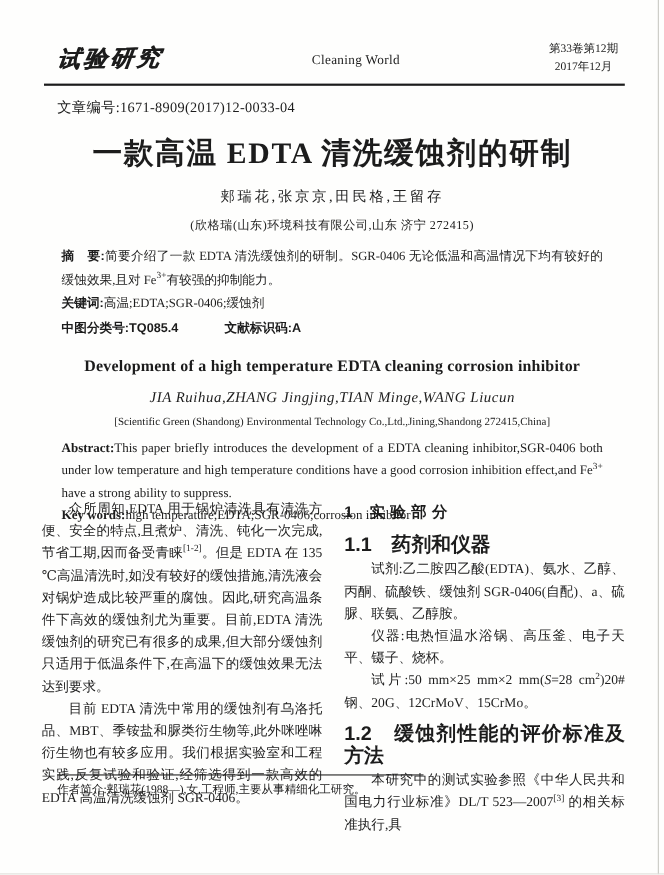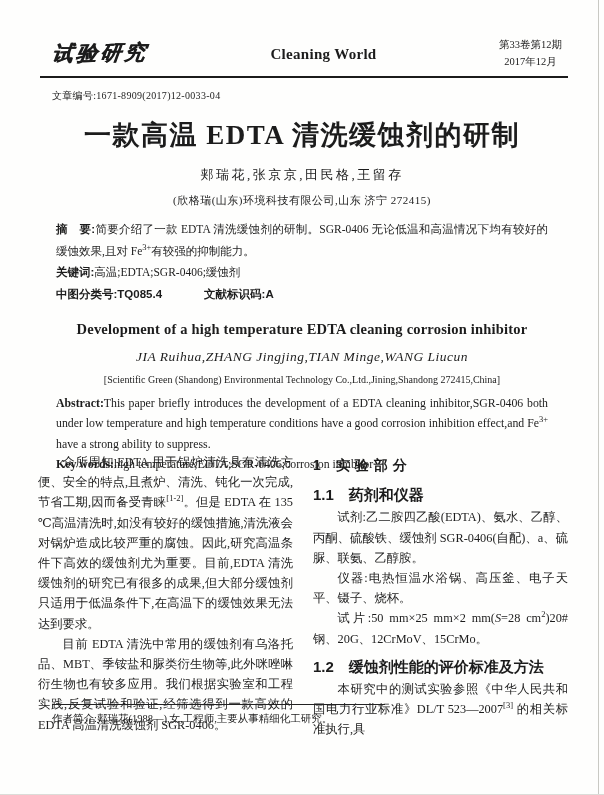--- a/index.html
+++ b/index.html
@@ -13,24 +13,24 @@
 
   
   .journal-header { display:flex; justify-content:space-between; align-items:center; padding:36px 42px 0 52px; }
   .col-label {
     font-size:21px; font-weight:900; font-style:italic; letter-spacing:3px;
     font-family:"DejaVu Serif",serif; transform:skewX(-8deg) rotate(-1deg);
     text-shadow:0.6px 0 0 #1c1c1c;
   }
   .journal-center { text-align:center; }
   .journal-cn { font-size:13px; letter-spacing:9px; padding-left:9px; }
-  .journal-en { font-size:15px; font-weight:bold; margin-top:2px; letter-spacing:0.3px; }
+  .journal-en { font-size:12px; font-weight:normal; margin-top:2px; letter-spacing:0.3px; }
   .issue { font-size:10.5px; text-align:center; line-height:17px; }
   .header-rule { margin:6px 36px 0 40px; border-top:2.5px solid #1b1b1b; }
-  .article-id { margin:11px 0 0 52px; font-size:10px; letter-spacing:0.3px; }
+  .article-id { margin:11px 0 0 52px; font-size:13px; letter-spacing:0.3px; }
 
   
   .title-cn { margin:14px 0 0; text-align:center; font-size:27px; font-weight:bold; letter-spacing:1.5px; }
   .authors-cn { margin-top:13px; text-align:center; font-size:13px; letter-spacing:2.5px; }
   .affil-cn { margin-top:9px; text-align:center; font-size:11px; letter-spacing:0.5px; }
   .abstract-cn { margin:11px 56px 0; font-size:11.5px; line-height:21.5px; text-align:justify; }
   .keywords-cn { margin:0 56px; font-size:11.5px; line-height:21.5px; }
   .hei { font-family:"Liberation Sans","DejaVu Sans",sans-serif; font-weight:bold;margin-top:40px; }
   .clc-line { margin:3px 56px 0; font-size:11.5px; }
   .clc-gap { display:inline-block; width:42px; }
@@ -43,21 +43,21 @@
   .keywords-en { margin:0 56px; font-size:11.8px; line-height:20.5px; }
 
   
   .columns { position:absolute; top:452px; left:38px; width:530px; display:flex; gap:20px;justify-content:flex-end; }
   .col { width:255px; font-size:12.3px; line-height:20.2px; text-align:justify; }
   .col p { margin:0; }
   .indent { text-indent:2em; }
   .sec1 { margin:3px 0 10px; font-size:14px; }
   .sec1 .secnum { margin-right:15px; }
   .sec1 .sectitle { letter-spacing:5px; }
-  .subhead { margin:8px 0 2px; font-size:15px; }
+  .subhead { margin:8px 0 2px; font-size:18px; }
   sup { font-size:8.5px; line-height:0; vertical-align:super; }
 
   
   .footnote { position:absolute; left:52px; top:704px; font-size:10.5px; line-height:22px; }
   .fn-rule { width:333px; border-top:1.5px solid #222; margin-bottom:3px; }
 </style>
 </head>
 <body>
 
 <div class="page">

